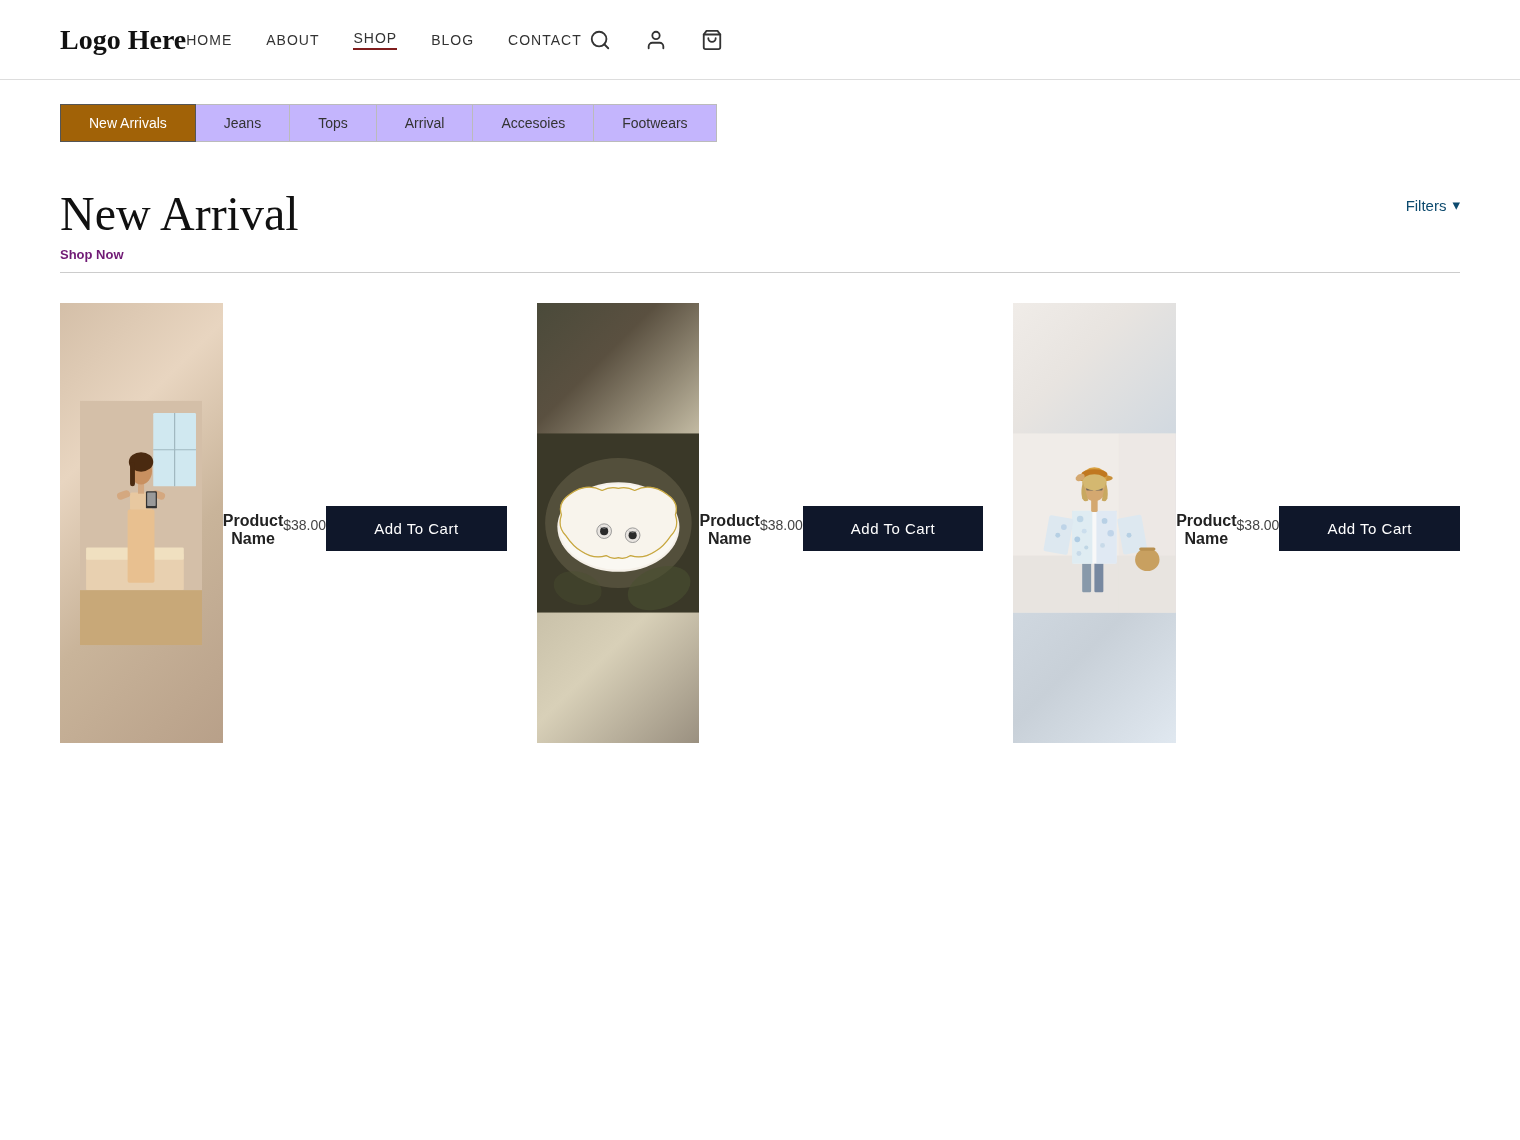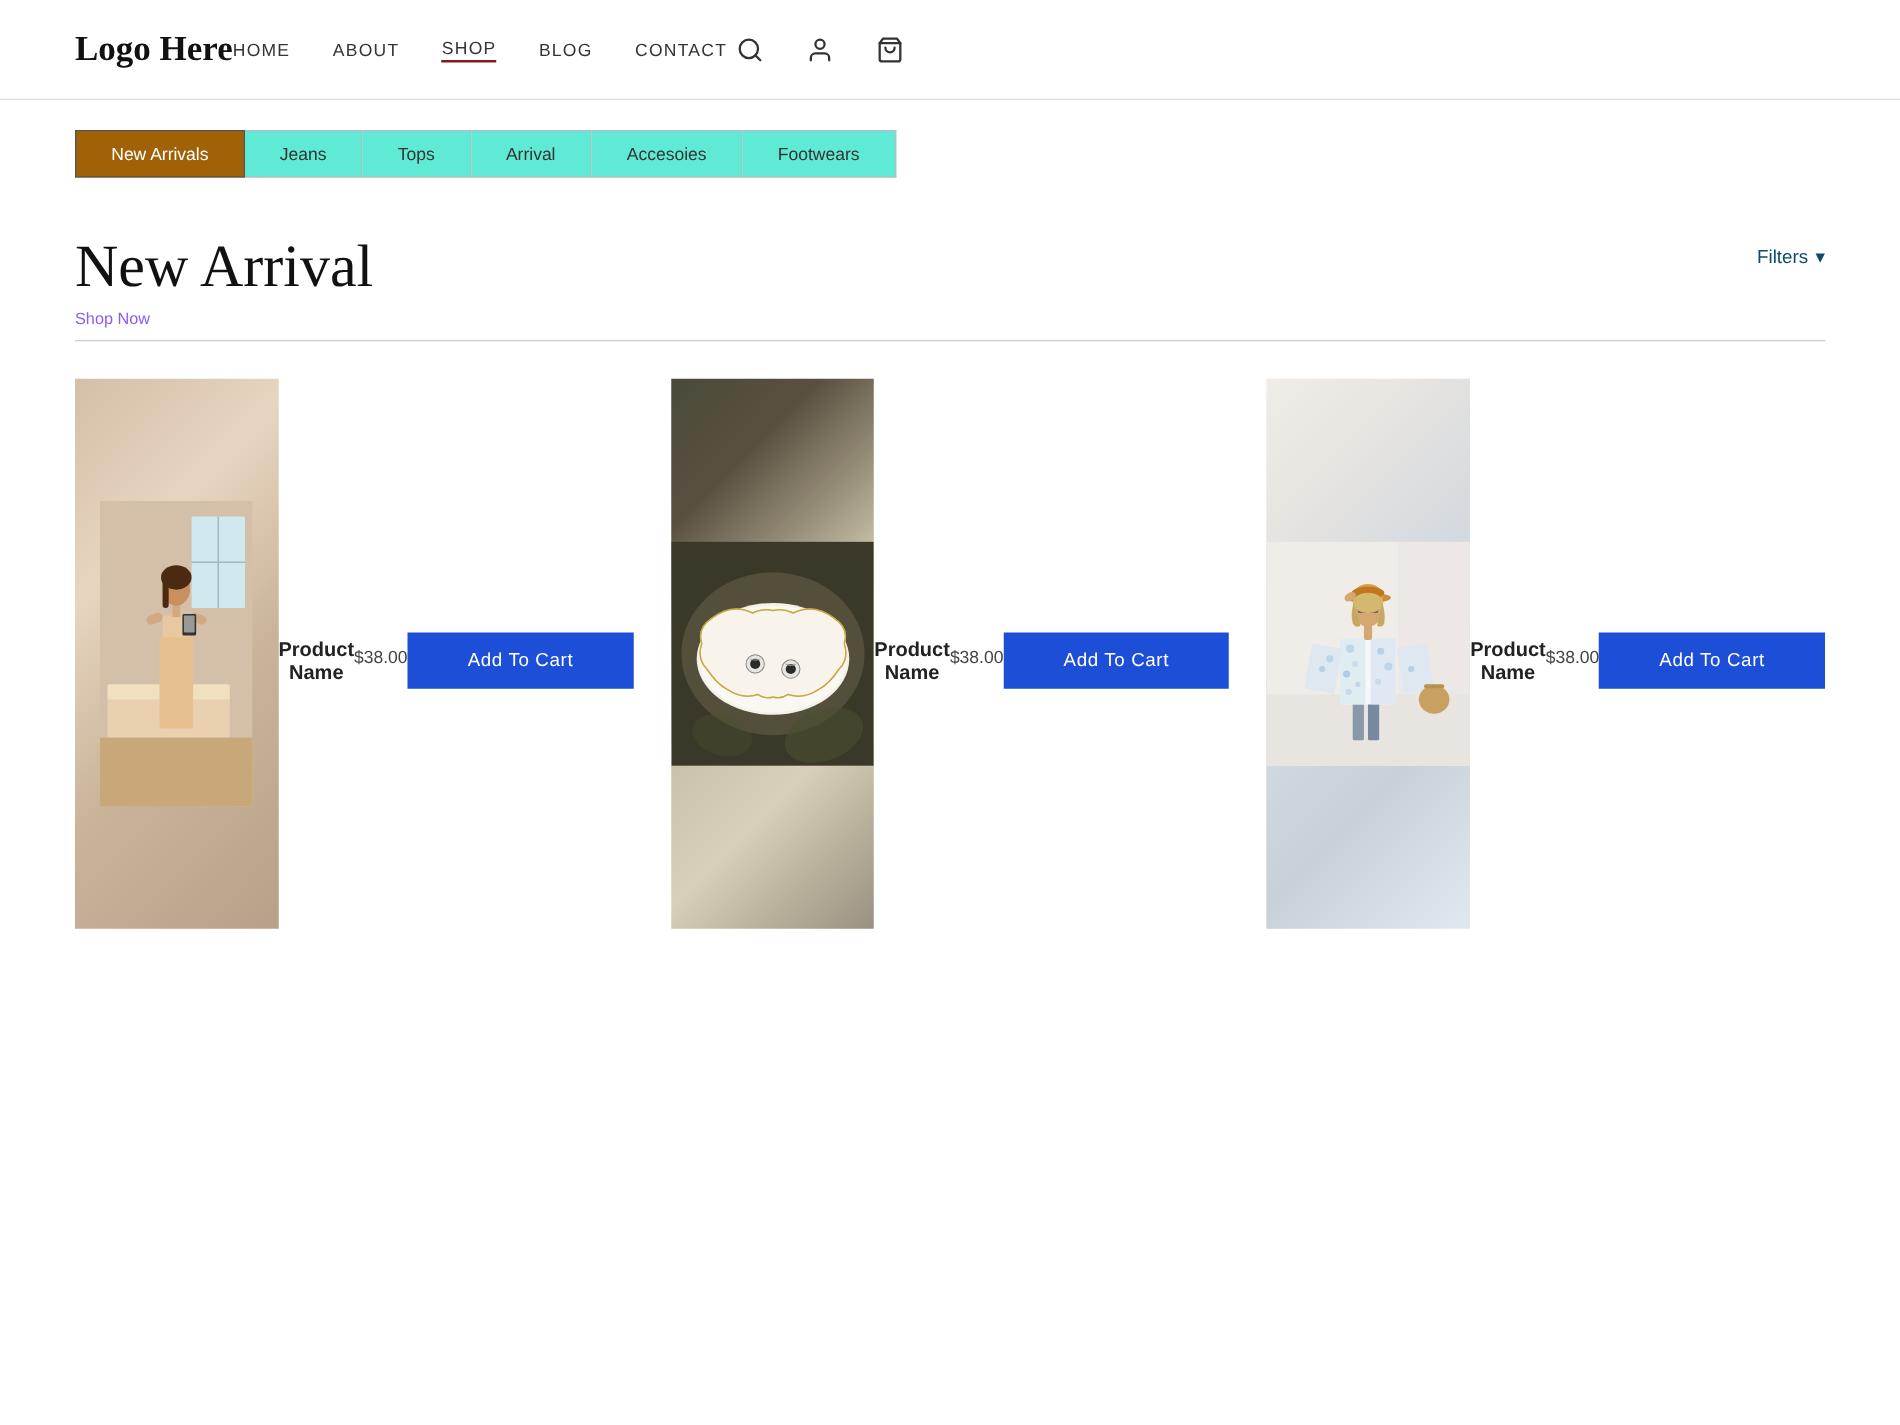--- a/index.html
+++ b/index.html
@@ -57,21 +57,21 @@
     
     .category-bar {
       display: flex;
       gap: 0;
       padding: 24px 60px;
       align-items: center;
     }
     .category-btn {
       padding: 10px 28px;
       border: 1px solid #bbb;
-      background: #5eead4;
+      background: #c4b5fd;
       cursor: pointer;
       font-size: 14px;
       color: #333;
       white-space: nowrap;
     }
     .category-btn.active {
       background: #a16207;
       color: #fff;
       border-color: #555;
     }
@@ -93,21 +93,22 @@
     }
     .section-title-area h1 {
       font-family: Georgia, 'Times New Roman', serif;
       font-size: 48px;
       font-weight: 400;
       color: #111;
       margin-bottom: 6px;
     }
     .section-title-area .shop-now {
       font-size: 13px;
-      color: #8b5cf6;
+      color: #701a75;
+      font-weight: bold;
     }
     .filters-btn {
       display: flex;
       align-items: center;
       gap: 6px;
       background: none;
       border: none;
       cursor: pointer;
       font-size: 15px;
       color: #0c4a6e;
@@ -157,21 +158,21 @@
     }
     .product-price {
       font-size: 14px;
       color: #444;
       margin-top: 4px;
     }
     .add-to-cart-btn {
       width: 100%;
       margin-top: 10px;
       padding: 14px;
-      background: #1d4ed8;
+      background: #0f172a;
       color: #fff;
       border: none;
       cursor: pointer;
       font-size: 15px;
       letter-spacing: 0.5px;
     }
   </style>
 </head>
 <body>
 

